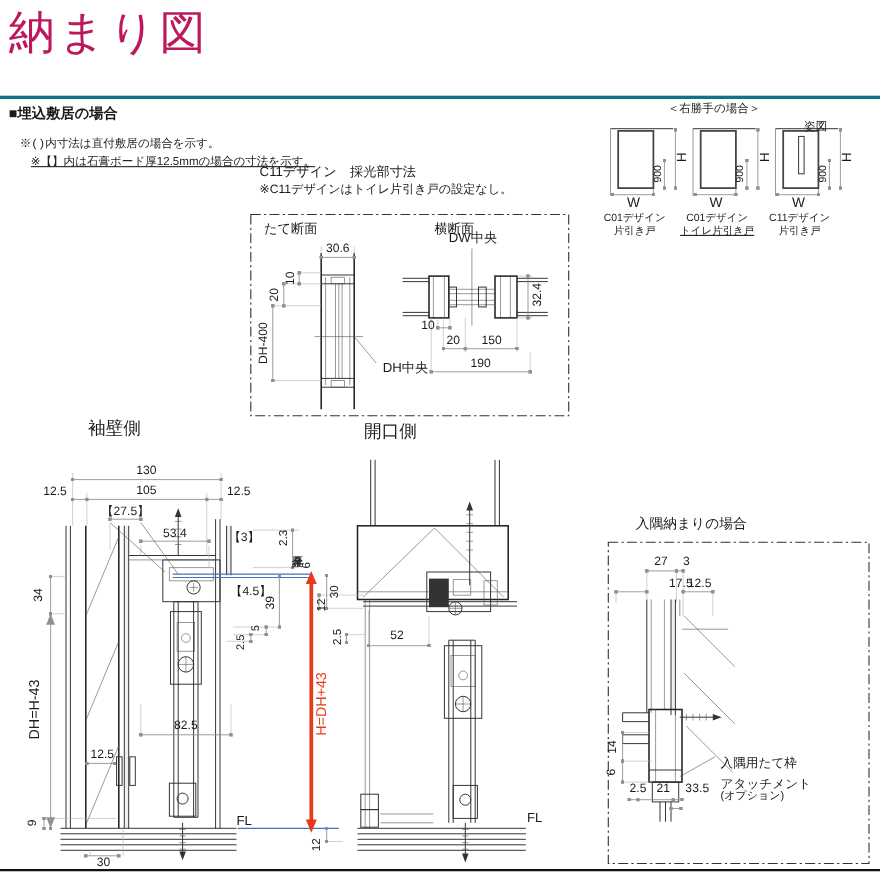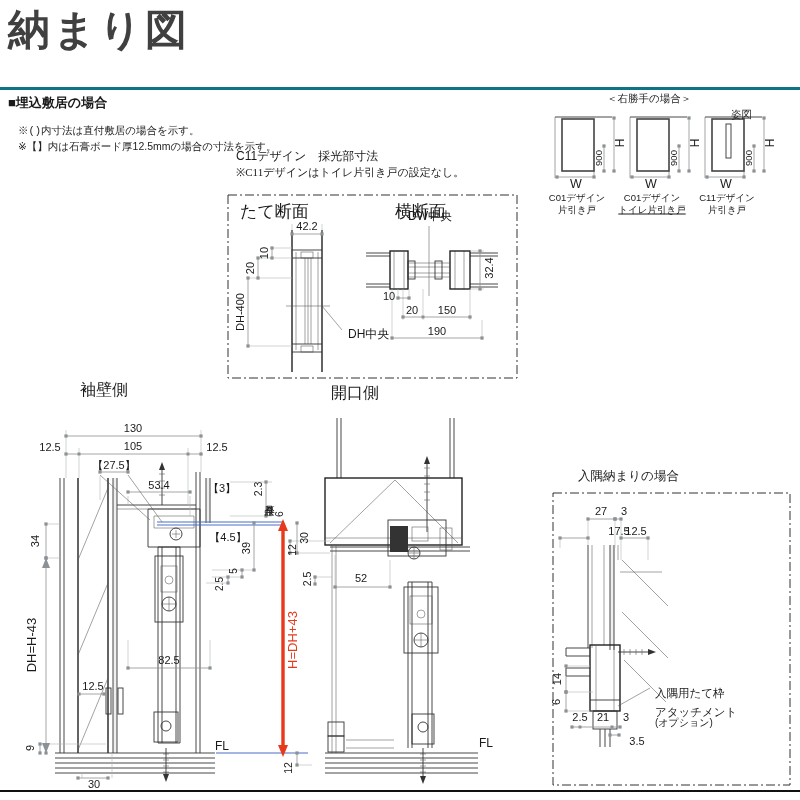--- a/index.html
+++ b/index.html
@@ -3,28 +3,28 @@
 <meta charset="utf-8">
 <style>
   html,body{margin:0;padding:0;background:#fff;}
   #page{position:relative;width:800px;height:800px;background:#fff;overflow:hidden;
         font-family:"Liberation Sans","DejaVu Sans",sans-serif;color:#1a1a1a;}
   #art{position:absolute;left:0;top:0;}
   .t,.tl,.r,.v{position:absolute;font-size:11px;white-space:nowrap;color:#1a1a1a;}
   .t{transform:translate(-50%,-50%);}
   .r{transform:translate(-50%,-50%) rotate(-90deg);}
   .v{writing-mode:vertical-rl;text-orientation:upright;transform:translate(-50%,-50%);}
-  .title{font-size:42px;font-weight:700;letter-spacing:3px;color:#404040;}
+  .title{font-size:42px;font-weight:400;letter-spacing:3px;color:#be185d;}
   .banner{position:absolute;left:0;top:50px;width:800px;height:34px;background:#1f9aac;}
   .banner span{display:block;padding-left:10px;line-height:34px;font-size:19px;font-weight:bold;
                color:#fff;letter-spacing:1px;}
   .banner-rule{position:absolute;left:0;top:87px;width:800px;height:3px;background:#0e7484;}
   .h-note{font-size:13px;font-weight:bold;}
   .note{font-size:10.5px;color:#222;}
-  .sec{font-size:17px;}
+  .sec{font-size:12px;}
   .cap{font-size:16px;}
   .small{font-size:9.5px;}
   .red{color:#e8391c;font-size:13px;}
   
   .s1{stroke:#222;stroke-width:1.4;fill:none;}
   .s2{stroke:#333;stroke-width:.9;fill:none;}
   .s3{stroke:#555;stroke-width:.55;fill:none;}
   .dim{stroke:#8c9196;stroke-width:.8;fill:none;marker-start:url(#m);marker-end:url(#m);}
   .ext{stroke:#b4b8bb;stroke-width:.6;fill:none;}
   .dash{stroke:#333;stroke-width:1;fill:none;stroke-dasharray:9 3 2 3;}
@@ -210,45 +210,45 @@
     </g>
 
     <line x1="0" y1="791" x2="800" y2="791" stroke="#111" stroke-width="2.2"></line>
   </svg>
 
   <div class="tl title" style="left:8px;top:2px;">納まり図</div>
   <div class="banner-rule"></div>
 
   <div class="tl h-note" style="left:8px;top:94px;">■埋込敷居の場合</div>
   <div class="tl note" style="left:18px;top:124px;font-family:Liberation Mono, monospace;">※()内寸法は直付敷居の場合を示す。</div>
-  <div class="tl note" style="left:18px;top:140px;">※【】内は石膏ボード厚12.5mmの場合の寸法を示す。</div>
+  <div class="tl note" style="left:28px;top:140px;text-decoration:underline;">※【】内は石膏ボード厚12.5mmの場合の寸法を示す。</div>
 
   <div class="tl note" style="left:607px;top:92px;">＜右勝手の場合＞</div>
   <div class="tl note" style="left:731px;top:108px;">姿図</div>
   <div class="r" style="left:620px;top:143px;font-size:12px;">H</div>
   <div class="r" style="left:695px;top:143px;font-size:12px;">H</div>
   <div class="r" style="left:770px;top:143px;font-size:12px;">H</div>
   <div class="r" style="left:598px;top:158px;font-size:9.5px;">900</div>
   <div class="r" style="left:673px;top:158px;font-size:9.5px;">900</div>
   <div class="r" style="left:748px;top:158px;font-size:9.5px;">900</div>
   <div class="t" style="left:576px;top:184px;font-size:12.5px;">W</div>
   <div class="t" style="left:651px;top:184px;font-size:12.5px;">W</div>
   <div class="t" style="left:726px;top:184px;font-size:12.5px;">W</div>
   <div class="t small" style="left:577px;top:198px;">C01デザイン</div>
   <div class="t small" style="left:577px;top:210px;">片引き戸</div>
   <div class="t small" style="left:652px;top:198px;">C01デザイン</div>
   <div class="t small" style="left:652px;top:210px;text-decoration:underline;">トイレ片引き戸</div>
   <div class="t small" style="left:727px;top:198px;">C11デザイン</div>
   <div class="t small" style="left:727px;top:210px;">片引き戸</div>
 
   <div class="tl" style="left:236px;top:148px;font-size:12px;">C11デザイン　採光部寸法</div>
-  <div class="tl" style="left:236px;top:164px;font-size:11px;font-family:Liberation Serif, serif;">※C11デザインはトイレ片引き戸の設定なし。</div>
+  <div class="tl" style="left:236px;top:164px;font-size:11px;">※C11デザインはトイレ片引き戸の設定なし。</div>
   <div class="tl sec" style="left:240px;top:200px;">たて断面</div>
   <div class="tl sec" style="left:395px;top:200px;">横断面</div>
-  <div class="t" style="left:307px;top:226px;">42.2</div>
+  <div class="t" style="left:307px;top:226px;">30.6</div>
   <div class="r" style="left:264px;top:253px;">10</div>
   <div class="r" style="left:250px;top:268px;">20</div>
   <div class="r" style="left:240px;top:312px;">DH-400</div>
   <div class="tl" style="left:348px;top:326px;font-size:12px;">DH中央</div>
   <div class="tl" style="left:408px;top:208px;font-size:12px;">DW中央</div>
   <div class="r" style="left:489px;top:268px;">32.4</div>
   <div class="t" style="left:389px;top:296px;">10</div>
   <div class="t" style="left:412px;top:310px;">20</div>
   <div class="t" style="left:447px;top:310px;">150</div>
   <div class="t" style="left:437px;top:331px;">190</div>
@@ -289,18 +289,18 @@
   <div class="tl" style="left:578px;top:468px;font-size:12.5px;">入隅納まりの場合</div>
   <div class="t" style="left:601px;top:511px;">27</div>
   <div class="t" style="left:624px;top:511px;">3</div>
   <div class="t" style="left:572px;top:531px;margin-left:47px;">17.5</div>
   <div class="t" style="left:636px;top:531px;">12.5</div>
   <div class="r" style="left:557px;top:679px;">14</div>
   <div class="r" style="left:556px;top:702px;">6</div>
   <div class="t" style="left:580px;top:717px;">2.5</div>
   <div class="t" style="left:603px;top:717px;">21</div>
   <div class="t" style="left:626px;top:717px;">3</div>
-  <div class="t" style="left:637px;top:741px;">3.5</div>
+  <div class="t" style="left:637px;top:717px;">3.5</div>
   <div class="tl" style="left:655px;top:686px;font-size:11.5px;">入隅用たて枠</div>
   <div class="tl" style="left:655px;top:705px;font-size:11.5px;">アタッチメント</div>
   <div class="tl" style="left:655px;top:716px;font-size:10px;">(オプション)</div>
 
 </div>
 
 </body></html>

